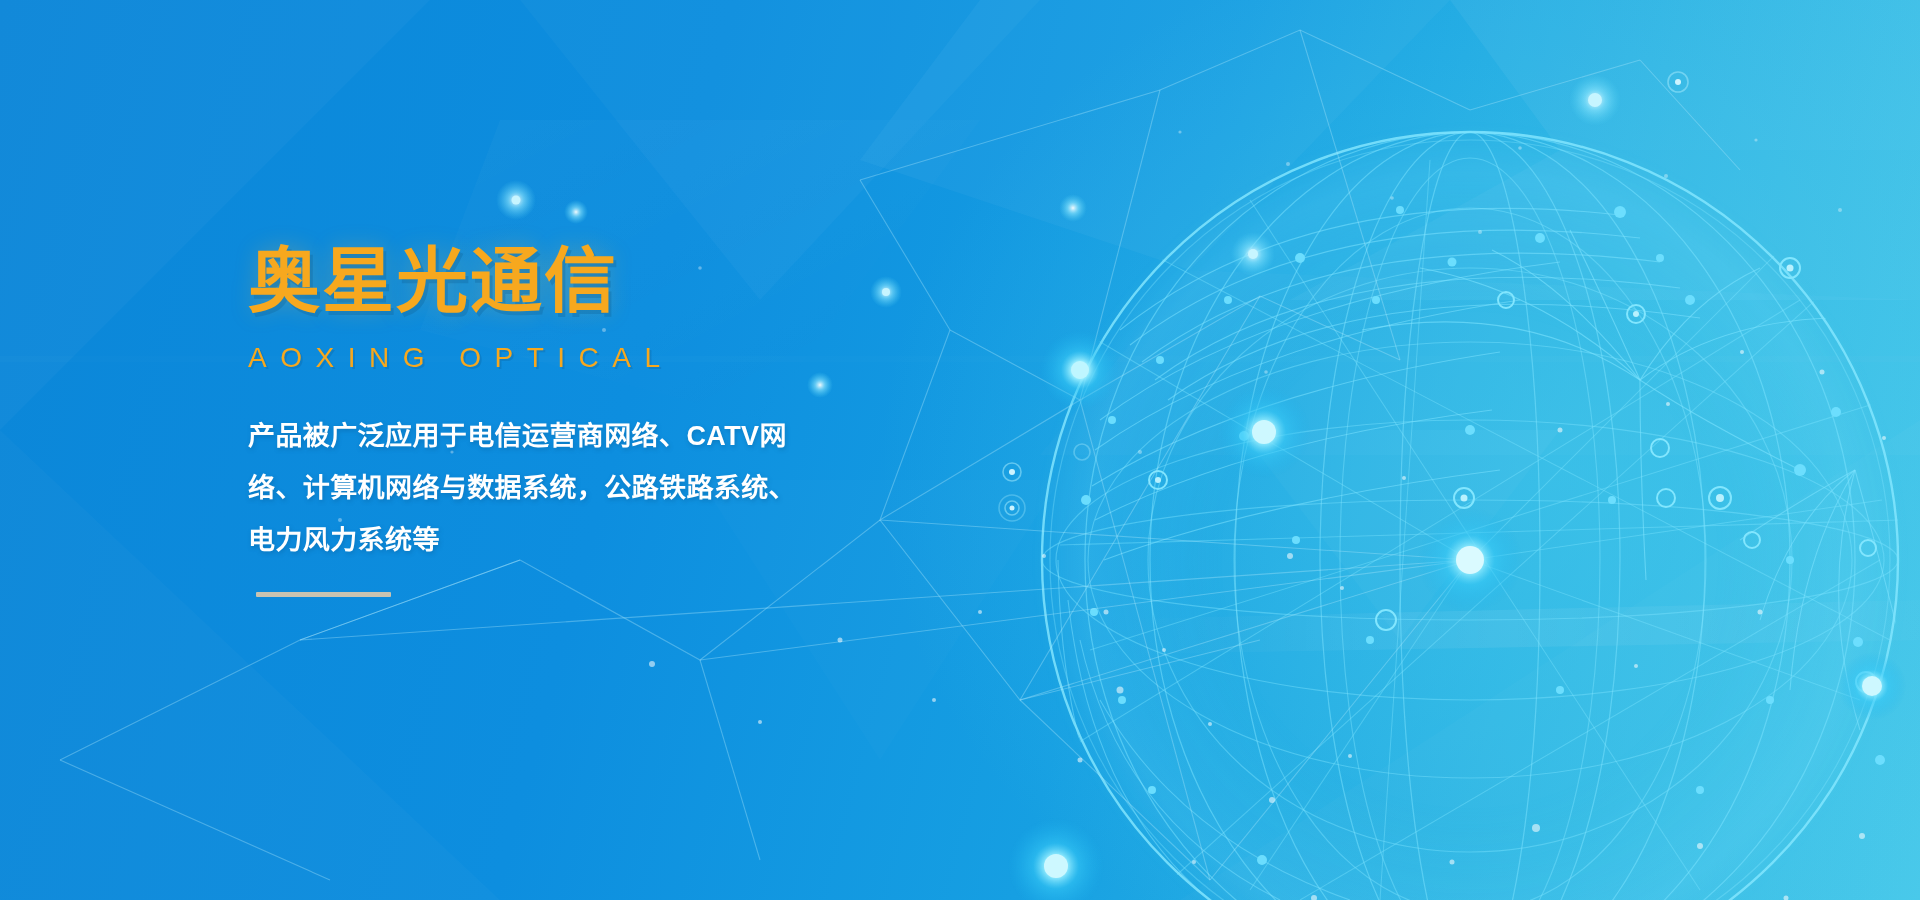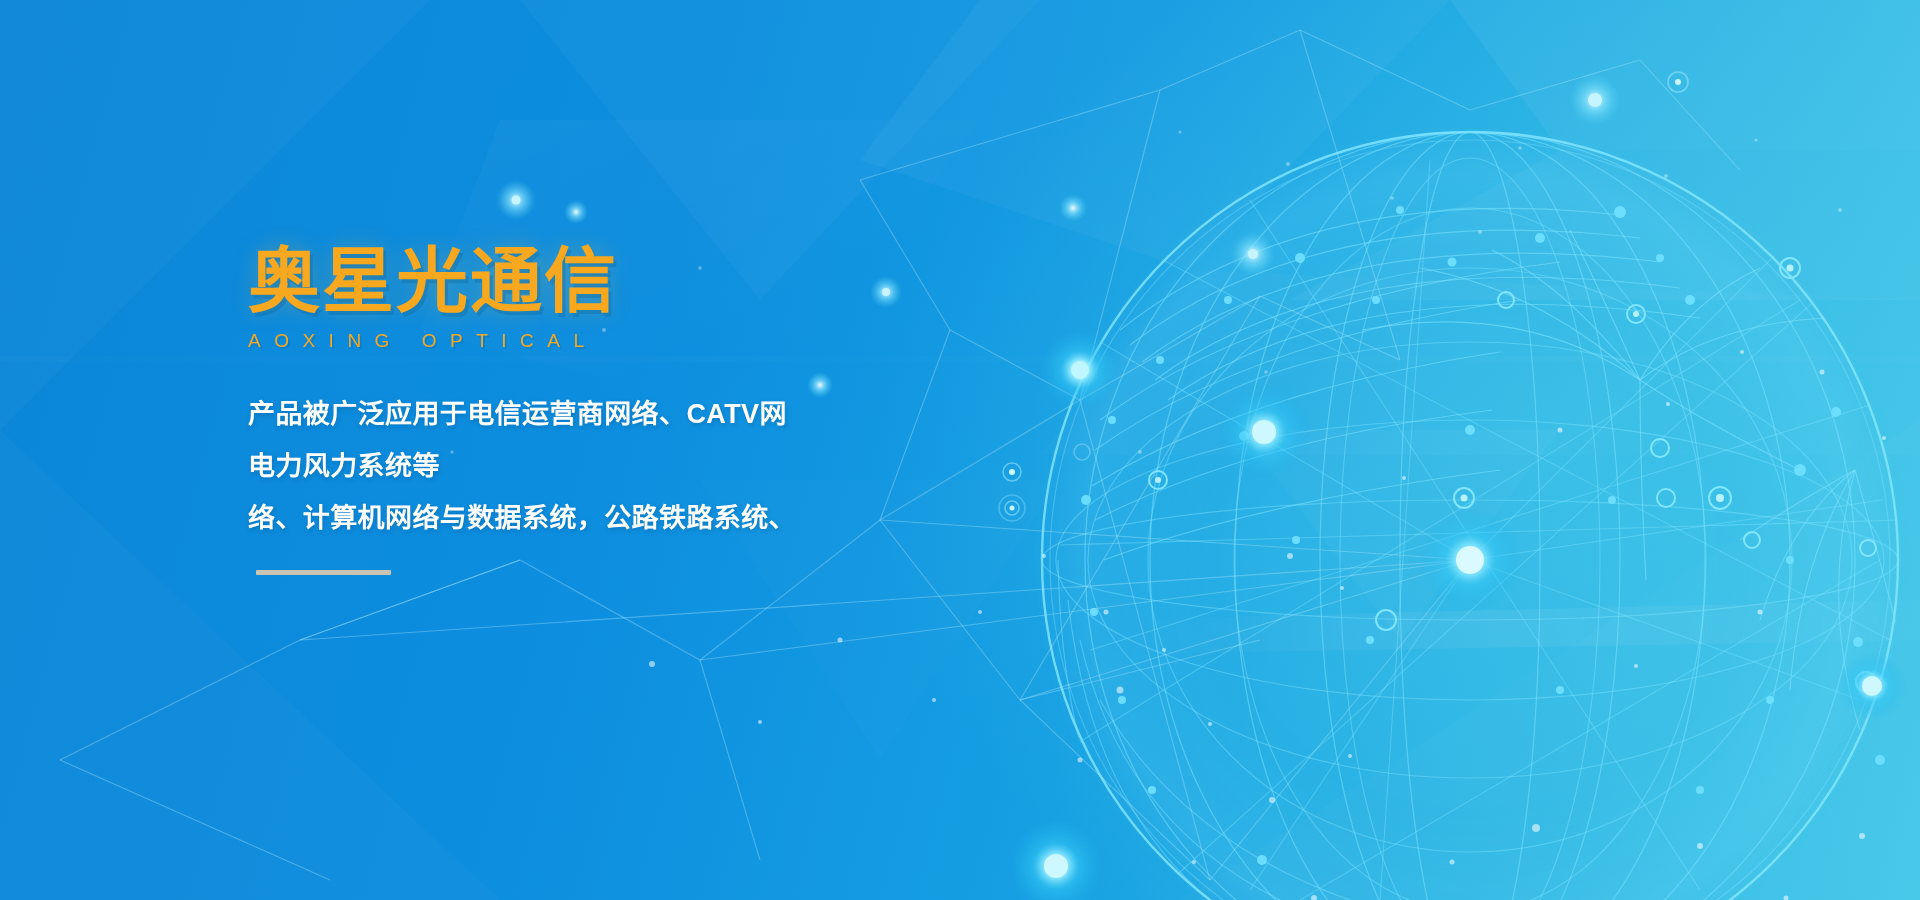--- a/index.html
+++ b/index.html
@@ -37,22 +37,22 @@
     font-size:72px;
     line-height:1.04;
     font-weight:bold;
     color:#f7a81e;
     letter-spacing:2px;
     text-shadow:3px 4px 0 rgba(12,95,150,0.30), 0 0 22px rgba(255,190,60,0.25);
     white-space:nowrap;
   }
 
   .subtitle {
-    margin-top:11px;
-    font-size:19px;
+    margin-top:23px;
+    font-size:28px;
     font-weight:normal;
     color:#f7a81e;
     letter-spacing:13.5px;
     text-shadow:2px 2px 0 rgba(12,95,150,0.28);
     white-space:nowrap;
   }
 
   .desc {
     margin-top:36px;
     font-size:27px;
@@ -376,20 +376,20 @@
     </g>
   </svg>
 
   <div class="content">
     <div class="title">奥星光通信</div>
 
     <div class="subtitle">AOXING OPTICAL</div>
 
     <div class="desc">
       <span class="desc-line">产品被广泛应用于电信运营商网络、CATV网</span>
+      <span class="desc-line">络、计算机网络与数据系统，公路铁路系统、</span>
       <span class="desc-line">电力风力系统等</span>
-      <span class="desc-line">络、计算机网络与数据系统，公路铁路系统、</span>
     </div>
 
     <div class="divider"></div>
   </div>
 
 </div>
 
 </body></html>

